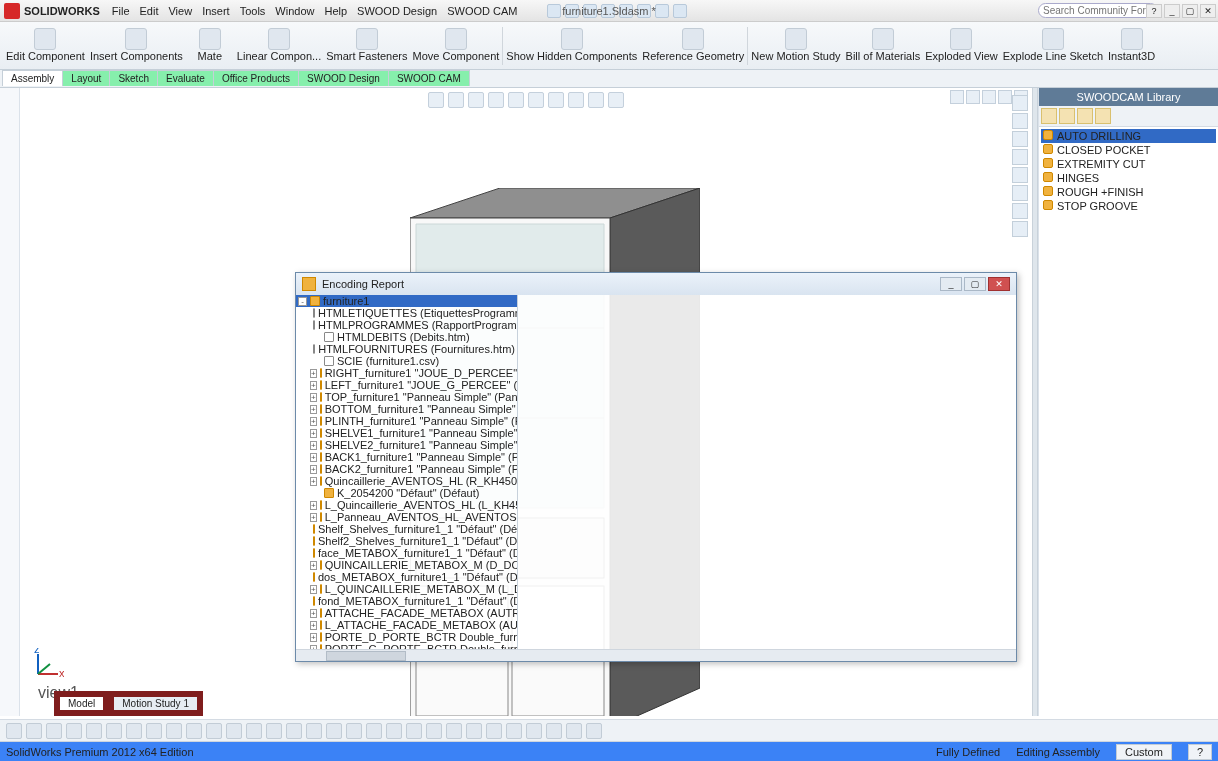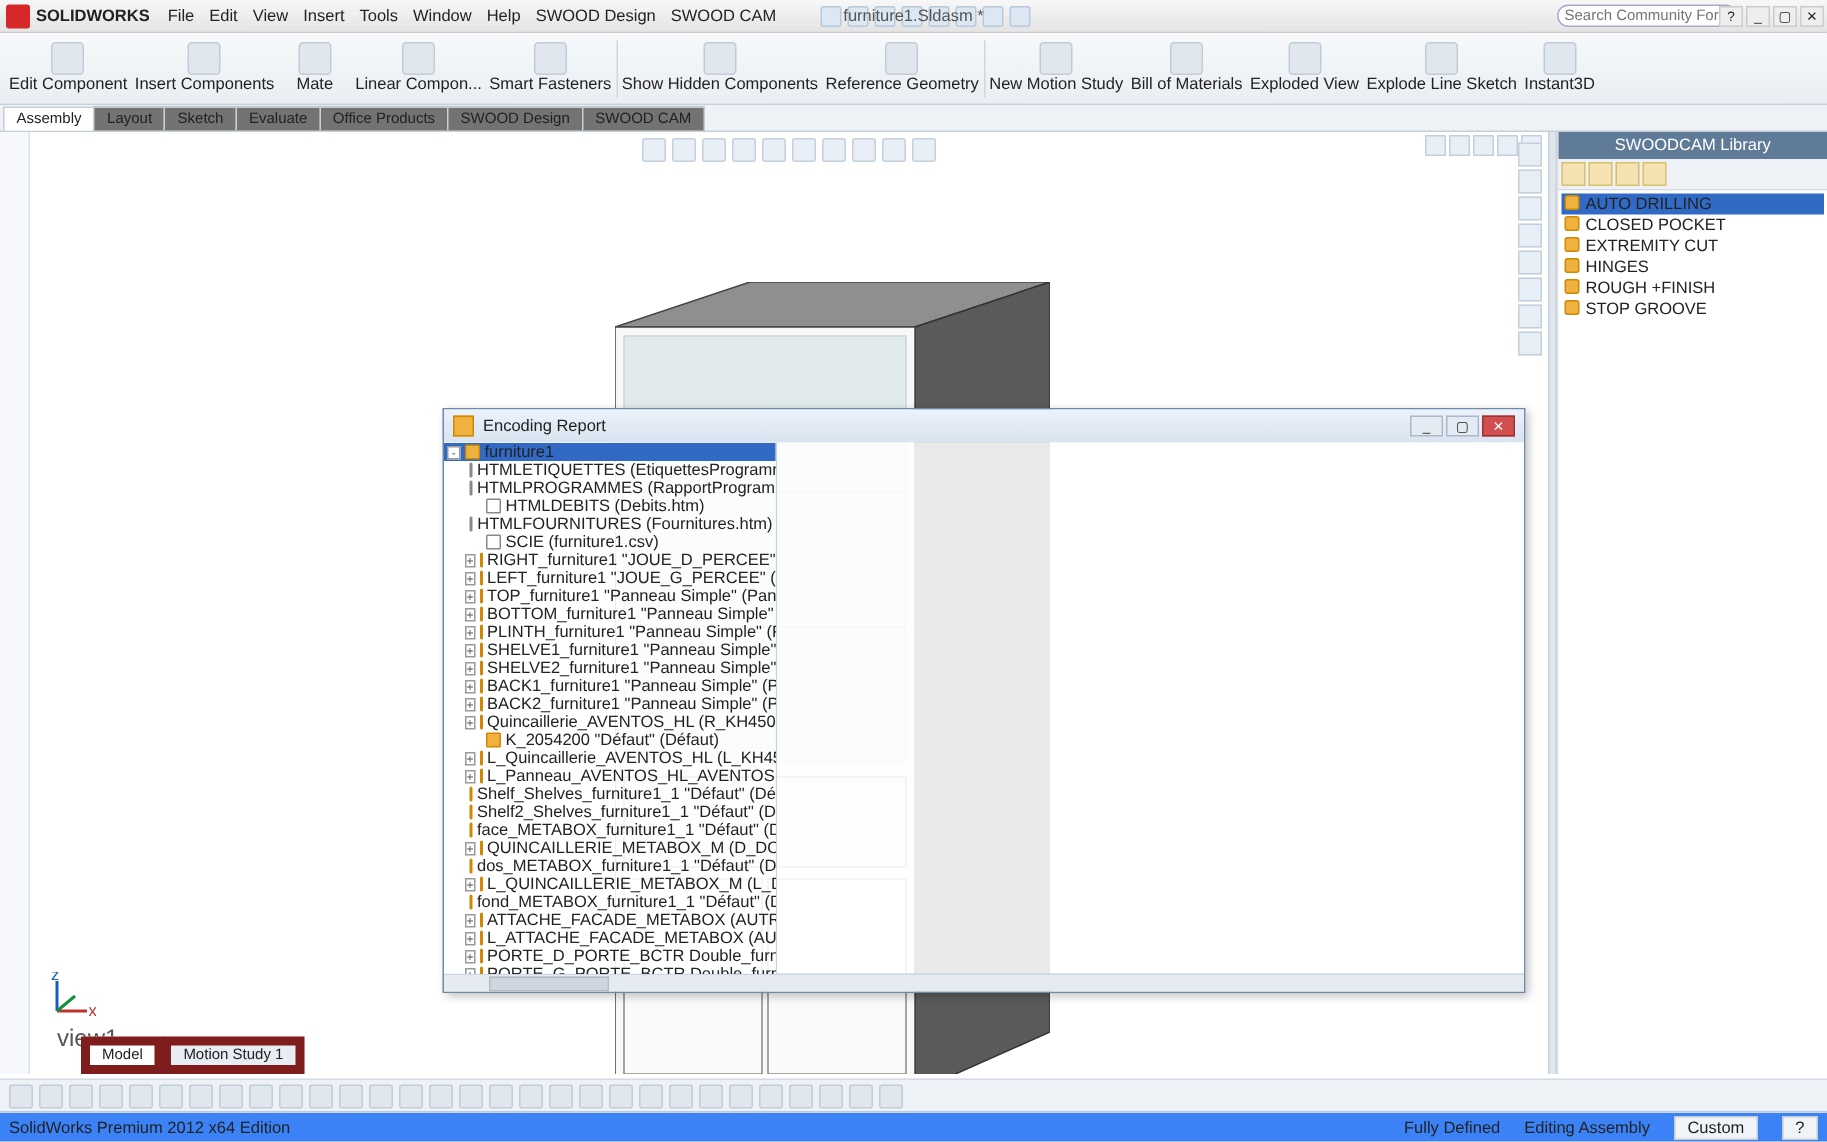--- a/index.html
+++ b/index.html
@@ -19,22 +19,22 @@
 .qbar{display:flex;gap:4px;margin-left:20px}
 .qi{width:14px;height:14px;background:#dbe7f3;border:1px solid #b8c9da;border-radius:2px}
 
 
 .cmd-mgr{height:48px;background:linear-gradient(#f7f9fb,#e9eef3);border-bottom:1px solid #c5cfd8;display:flex;align-items:center;padding:0 4px;gap:1px}
 .cmd{display:flex;flex-direction:column;align-items:center;justify-content:center;min-width:48px;height:46px;padding:0 2px;cursor:default;text-align:center;line-height:1.05;font-size:9px;color:#4b4b4b}
 .cmd .cico{width:22px;height:22px;background:#e0e7ef;border:1px solid #c2ccd6;margin-bottom:1px;border-radius:3px}
 .cmd.sep{border-left:1px solid #d0d6dc;width:1px;min-width:1px;padding:0;height:38px}
 
 
-.cm-tabs{height:18px;background:#eef2f6;border-bottom:1px solid #c5cfd8;display:flex;align-items:center;padding-left:2px}
-.cm-tabs .tab{padding:2px 8px;border:1px solid #c5cfd8;border-bottom:none;margin-right:-1px;background:#737373;font-size:10px;cursor:default}
+.cm-tabs{height:18px;background:#eef2f6;border-bottom:1px solid #c5cfd8;display:flex;align-items:flex-start;padding-left:2px}
+.cm-tabs .tab{padding:2px 8px;border:1px solid #c5cfd8;border-bottom:none;margin-right:-1px;background:#86efac;font-size:10px;cursor:default}
 .cm-tabs .tab.active{background:#fff}
 
 
 .workspace{position:absolute;top:88px;left:0;right:0;bottom:45px;display:flex}
 .left-gutter{width:20px;background:#f6f8fb;border-right:1px solid #dbe2ea}
 .viewport{flex:1;position:relative;background:#fff;overflow:hidden}
 .right-divider{width:6px;background:#dfe6ec;border-left:1px solid #c9d2da;border-right:1px solid #c9d2da}
 .right-panel{width:180px;background:#f6f8fb;border-left:1px solid #dbe2ea;display:flex;flex-direction:column}
 
 
@@ -134,20 +134,24 @@
       <div class="cico"></div>
       <div>Mate</div>
     </div>
     <div class="cmd">
       <div class="cico"></div>
       <div>Linear Compon...</div>
     </div>
     <div class="cmd">
       <div class="cico"></div>
       <div>Smart Fasteners</div>
+    </div>
+    <div class="cmd">
+      <div class="cico"></div>
+      <div>Move Component</div>
     </div>
     <div class="cmd sep"></div>
     <div class="cmd">
       <div class="cico"></div>
       <div>Show Hidden Components</div>
     </div>
     <div class="cmd">
       <div class="cico"></div>
       <div>Reference Geometry</div>
     </div>

